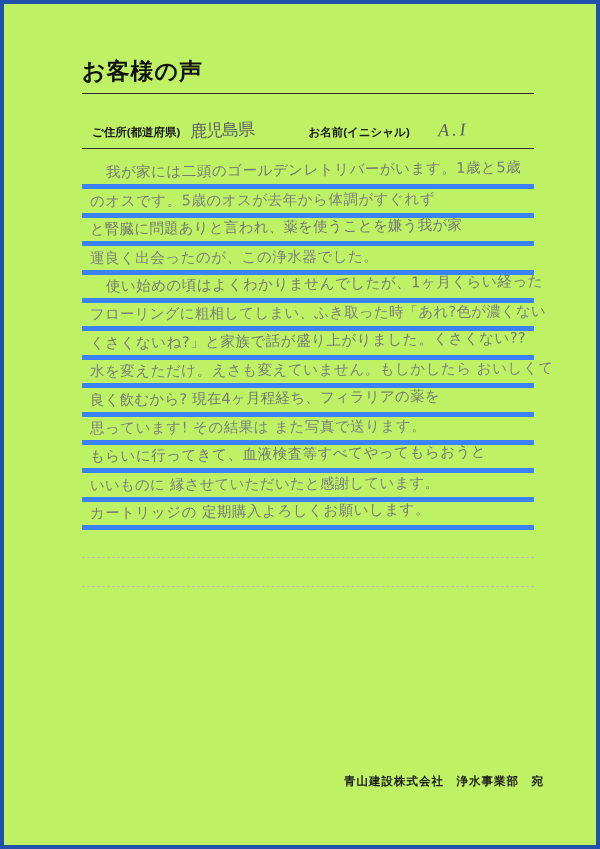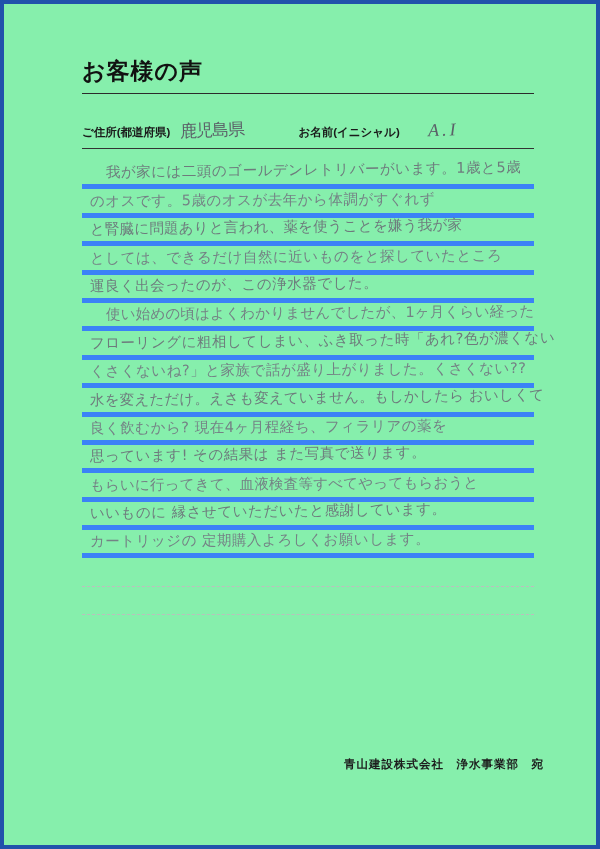--- a/index.html
+++ b/index.html
@@ -18,21 +18,21 @@
     width: 600px;
     height: 849px;
     background: #2152ab;
     box-sizing: border-box;
     padding: 4px;
   }
   .sheet {
     position: relative;
     width: 592px;
     height: 841px;
-    background: #86efac;
+    background: #bef264;
     box-sizing: border-box;
     overflow: hidden;
   }
   .sheet-inner {
     position: absolute;
     left: 0; top: 0; right: 0; bottom: 0;
     padding: 44px 52px 30px 78px;
     box-sizing: border-box;
   }
   .doc-title {
@@ -46,20 +46,21 @@
     border-bottom: 1.6px solid #2b2b2b;
     width: 452px;
     margin-bottom: 18px;
   }
   .field-row {
     display: flex;
     align-items: flex-end;
     gap: 6px;
     margin-bottom: 6px;
     height: 30px;
+    margin-left: 10px;
   }
   .field-label {
     font-size: 11.5px;
     font-weight: bold;
     color: #1a1a1a;
     white-space: nowrap;
     padding-bottom: 2px;
   }
   .field-value {
     font-family: "DejaVu Sans", sans-serif;
@@ -112,21 +113,21 @@
     opacity: 0.92;
   }
   .hw-line:nth-child(even) .hw-text { transform: rotate(-0.4deg); color: #737982; }
   .hw-line:nth-child(3n) .hw-text { letter-spacing: 0.2px; }
   .hw-line.indent .hw-text { left: 24px; }
   .hw-line.blank { border-bottom: 1px dashed #bdbdbd; }
   .footer {
     position: absolute;
     left: 78px;
     right: 52px;
-    bottom: 73px;
+    bottom: 56px;
     text-align: right;
     font-size: 11.5px;
     font-weight: bold;
     color: #1c1c1c;
     letter-spacing: 1px;
   }
 </style>
 </head>
 <body>
 
@@ -147,23 +148,20 @@
 
       <div class="handwriting">
         <div class="hw-line indent">
             <span class="hw-text">我が家には二頭のゴールデンレトリバーがいます。1歳と5歳</span>
           </div>
         <div class="hw-line">
             <span class="hw-text">のオスです。5歳のオスが去年から体調がすぐれず</span>
           </div>
         <div class="hw-line">
             <span class="hw-text">と腎臓に問題ありと言われ、薬を使うことを嫌う我が家</span>
-          </div>
-        <div class="hw-line">
-            <span class="hw-text">としては、できるだけ自然に近いものをと探していたところ</span>
           </div>
         <div class="hw-line">
             <span class="hw-text">運良く出会ったのが、この浄水器でした。</span>
           </div>
         <div class="hw-line indent">
             <span class="hw-text">使い始めの頃はよくわかりませんでしたが、1ヶ月くらい経った</span>
           </div>
         <div class="hw-line">
             <span class="hw-text">フローリングに粗相してしまい、ふき取った時「あれ?色が濃くない</span>
           </div>

